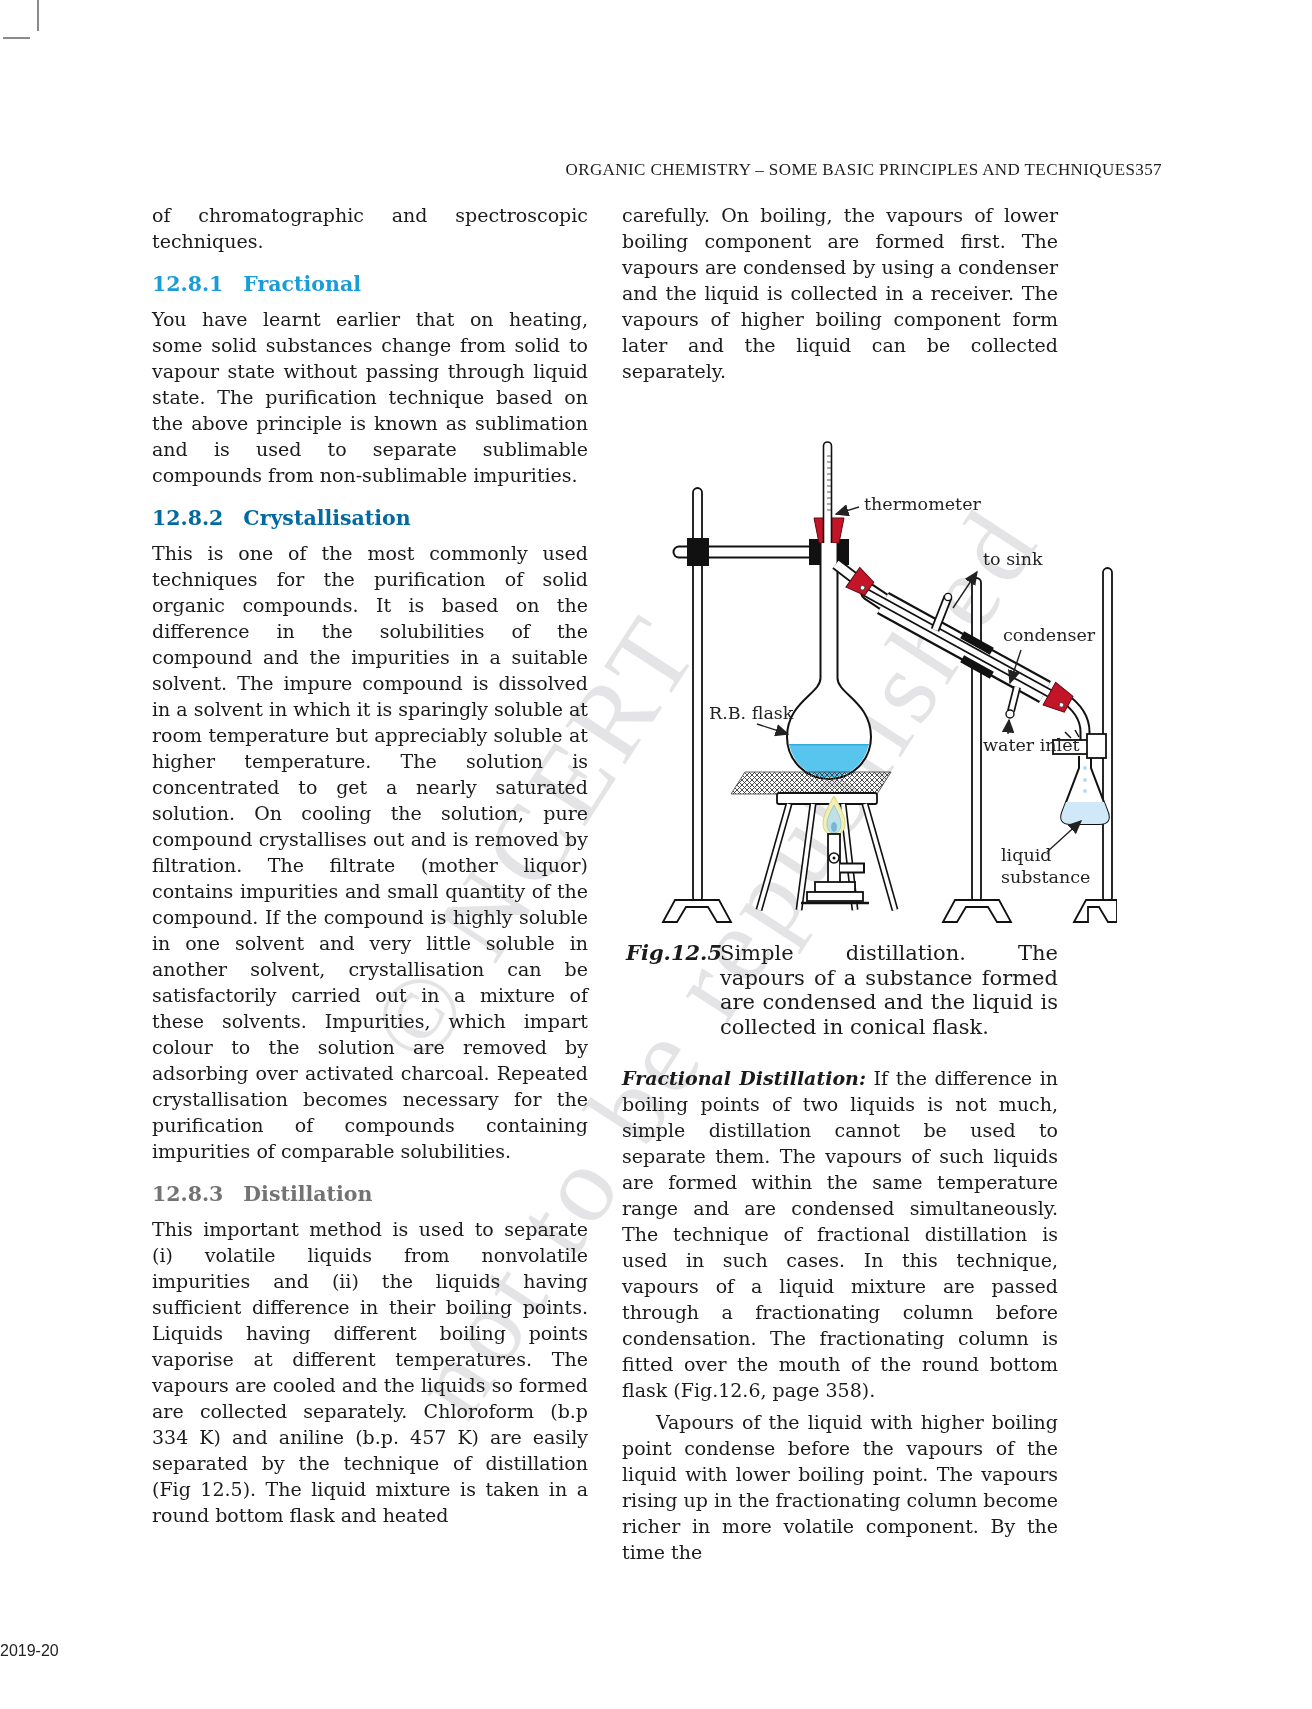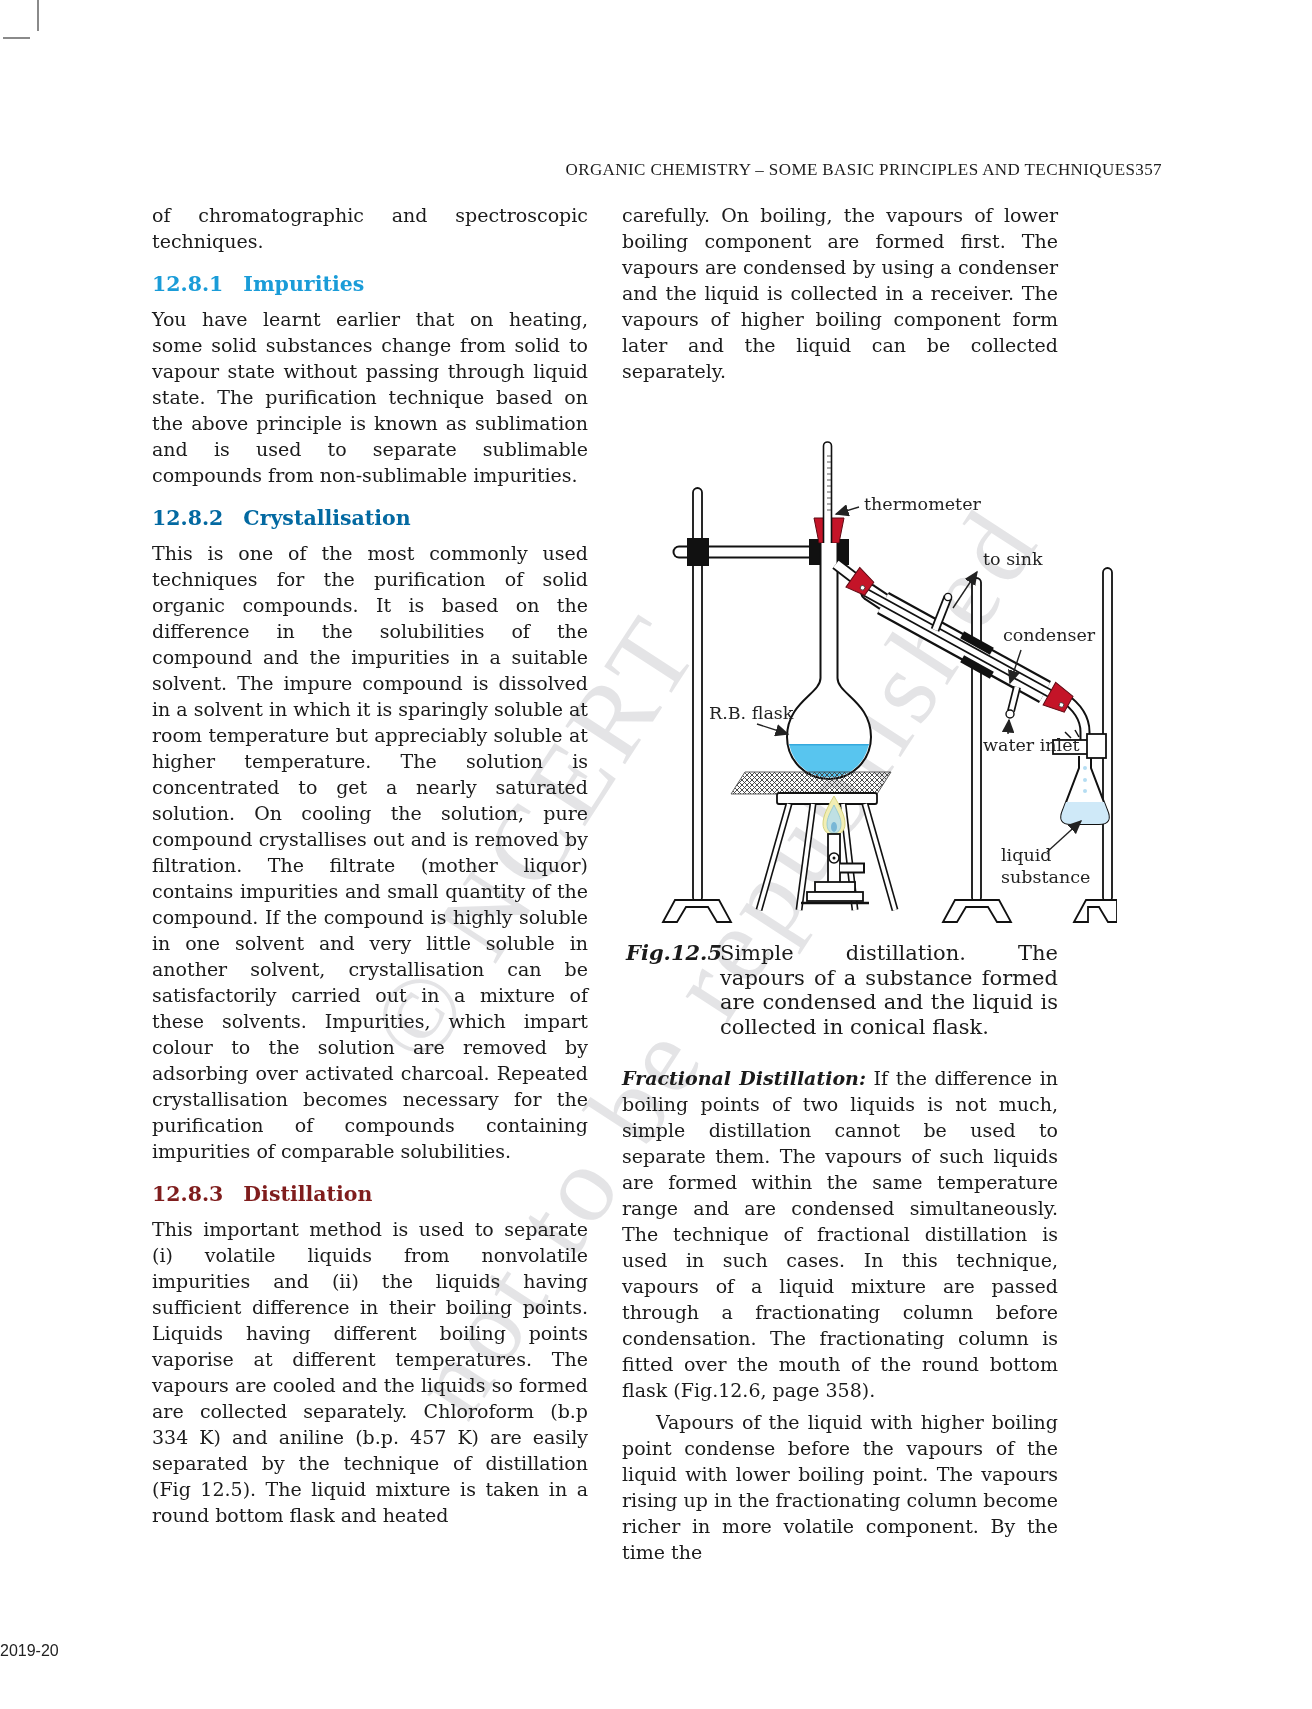--- a/index.html
+++ b/index.html
@@ -50,30 +50,30 @@
     <span>ORGANIC CHEMISTRY – SOME BASIC PRINCIPLES AND TECHNIQUES</span>
     <span>357</span>
   </div>
 
   <div class="columns">
 
     <div class="col">
       <p class="para">of chromatographic and spectroscopic techniques.</p>
 
       <h3 class="sec" style="color:#1a9cd8">
-        <span class="num">12.8.1</span><span>Impurities</span>
+        <span class="num">12.8.1</span><span>Fractional</span>
       </h3>
       <p class="para">You have learnt earlier that on heating, some solid substances change from solid to vapour state without passing through liquid state. The purification technique based on the above principle is known as sublimation and is used to separate sublimable compounds from non-sublimable impurities.</p>
 
       <h3 class="sec" style="color:#0369a1">
         <span class="num">12.8.2</span><span>Crystallisation</span>
       </h3>
       <p class="para">This is one of the most commonly used techniques for the purification of solid organic compounds. It is based on the difference in the solubilities of the compound and the impurities in a suitable solvent. The impure compound is dissolved in a solvent in which it is sparingly soluble at room temperature but appreciably soluble at higher temperature. The solution is concentrated to get a nearly saturated solution. On cooling the solution, pure compound crystallises out and is removed by filtration. The filtrate (mother liquor) contains impurities and small quantity of the compound. If the compound is highly soluble in one solvent and very little soluble in another solvent, crystallisation can be satisfactorily carried out in a mixture of these solvents. Impurities, which impart colour to the solution are removed by adsorbing over activated charcoal. Repeated crystallisation becomes necessary for the purification of compounds containing impurities of comparable solubilities.</p>
 
-      <h3 class="sec" style="color:#7f1d1d">
+      <h3 class="sec" style="color:#737373">
         <span class="num">12.8.3</span><span>Distillation</span>
       </h3>
       <p class="para">This important method is used to separate (i) volatile liquids from nonvolatile impurities and (ii) the liquids having sufficient difference in their boiling points. Liquids having different boiling points vaporise at different temperatures. The vapours are cooled and the liquids so formed are collected separately. Chloroform (b.p 334 K) and aniline (b.p. 457 K) are easily separated by the technique of distillation (Fig 12.5). The liquid mixture is taken in a round bottom flask and heated</p>
     </div>
 
     <div class="col">
       <p class="para">carefully.  On boiling, the vapours of lower boiling component are formed first.  The vapours are condensed by using a condenser and the liquid is collected in a receiver.  The vapours of higher boiling component form later and the liquid can be collected separately.</p>
 
       <div class="figure">
         <svg width="500" height="535" viewBox="0 0 500 535">

